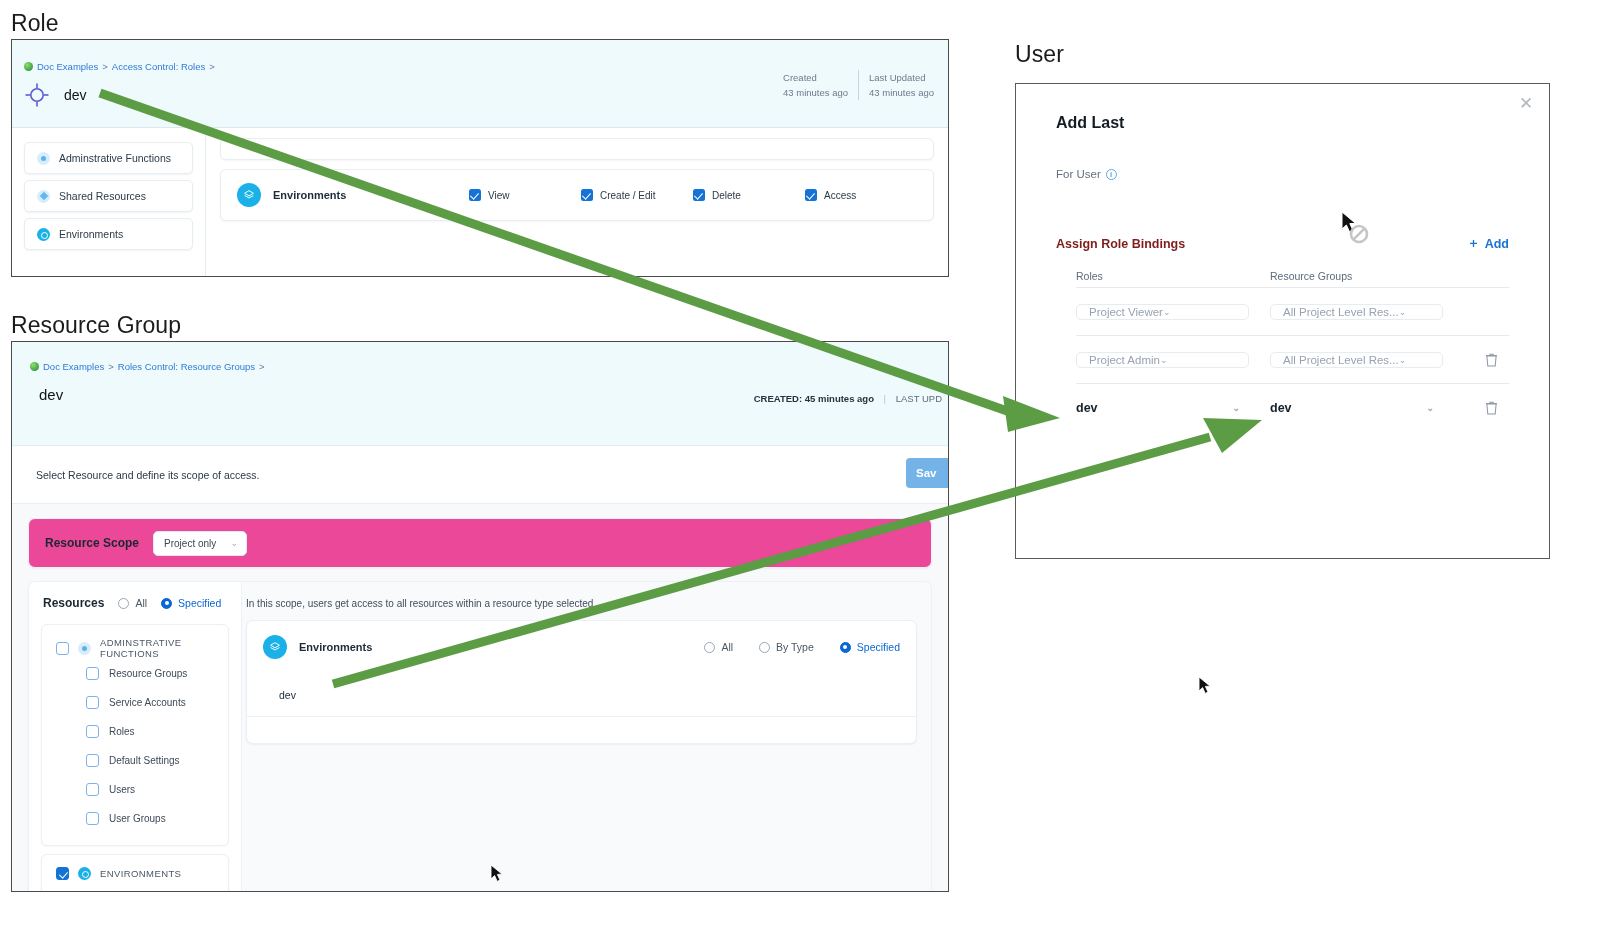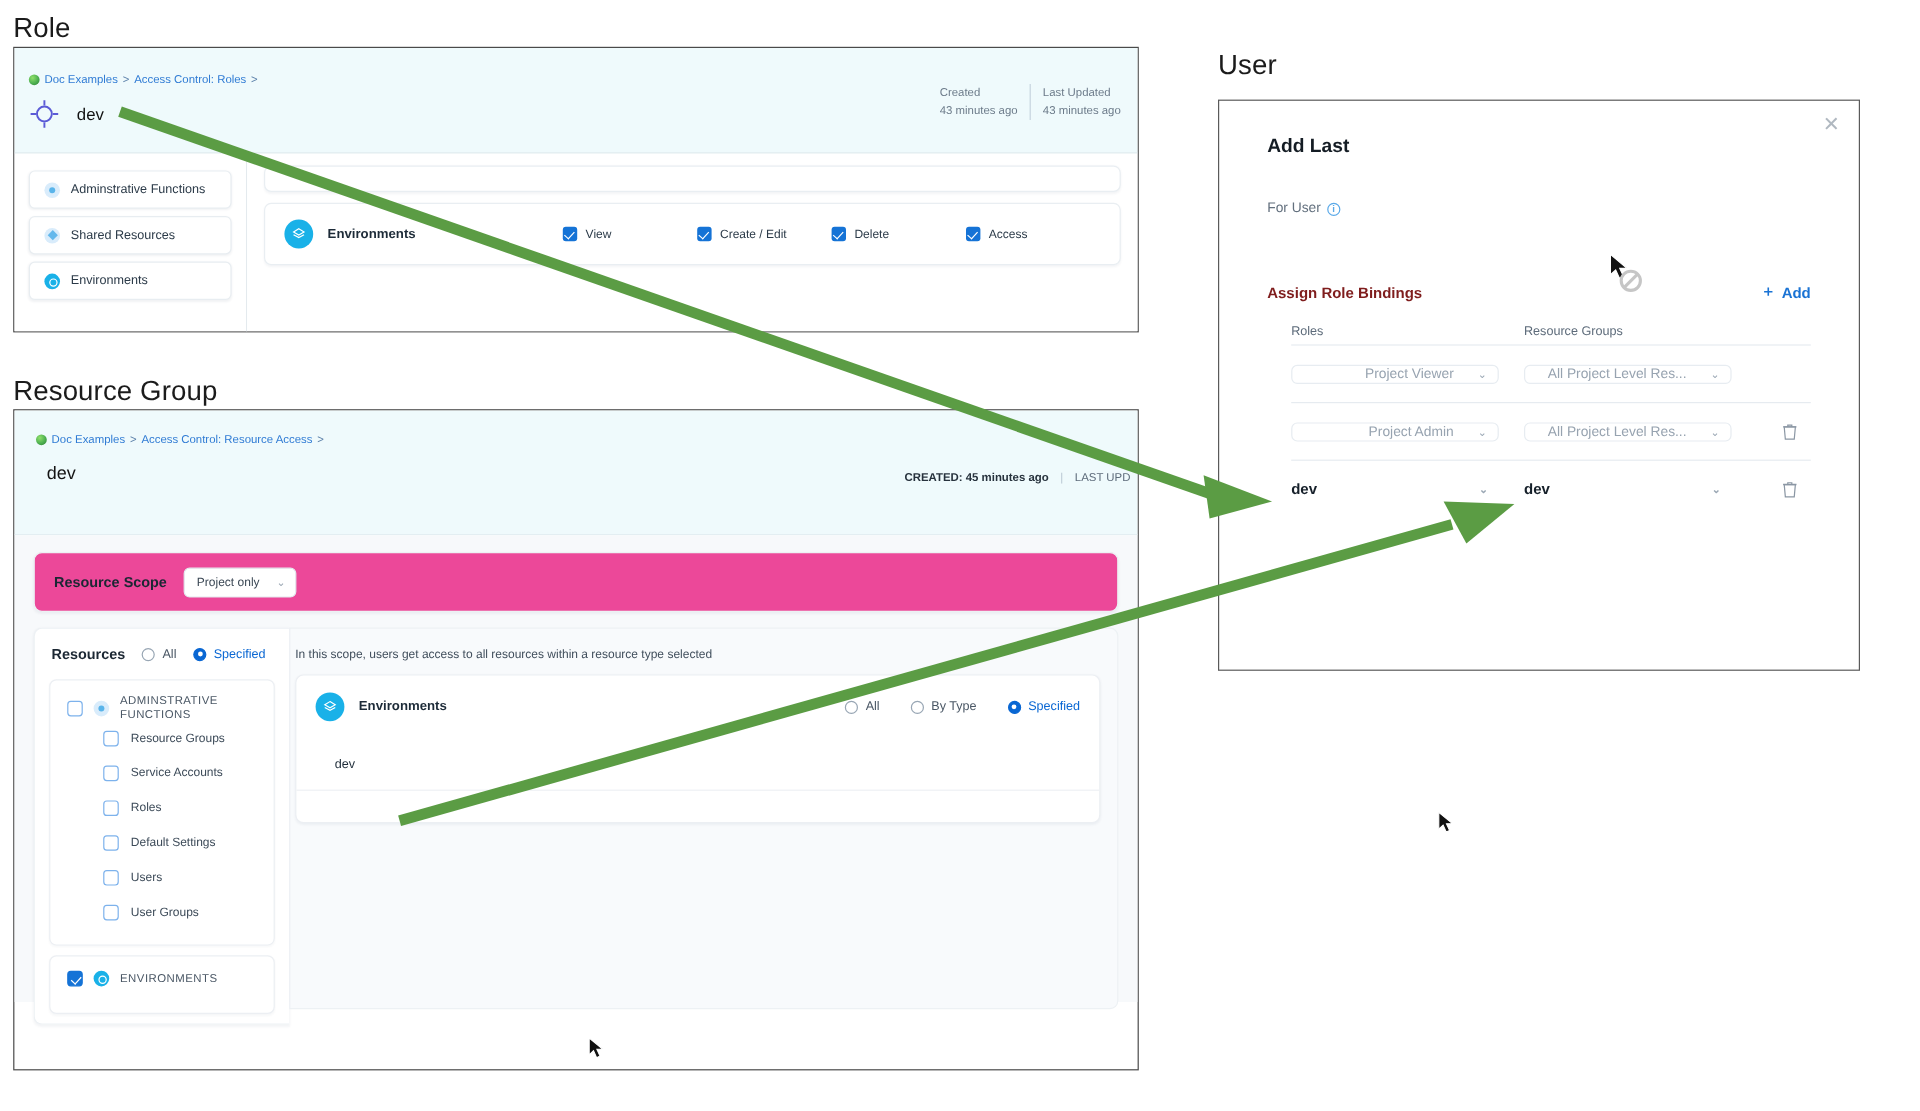--- a/index.html
+++ b/index.html
@@ -274,22 +274,22 @@
   .bind-row {
     display: flex; align-items: center; height: 48px;
     border-top: 1px solid #e6ebf0;
   }
   .bind-row .cell1 { width: 194px; }
   .bind-row .cell2 { width: 182px; }
   .bind-row .cell3 { width: 46px; display: flex; justify-content: flex-end; align-items: center; }
   .sel-pill {
     border: 1px solid #e7ecf1; border-radius: 5px; background: #fff;
     height: 16px; width: 173px; display: flex; align-items: center;
-    justify-content: flex-end; padding: 0 9px 0 12px;
-    font-size: 11.5px; color: #97a3b0; gap: 20px;
+    justify-content: flex-start; padding: 0 9px 0 12px;
+    font-size: 11.5px; color: #97a3b0;
   }
   .sel-plain {
     height: 28px; width: 173px; display: flex; align-items: center;
     justify-content: space-between; padding: 0 9px 0 0;
     font-size: 12.5px; color: #16202a; font-weight: 700;
   }
   .trash { width: 13px; height: 15px; color: #8b97a4; }
 
   
   #overlay { position: absolute; left: 0; top: 0; width: 1600px; height: 926px; pointer-events: none; }
@@ -392,32 +392,36 @@
       </div>
     </div>
   </div>
 
   <div class="panel" id="rg-panel">
     <div class="hdr-band">
       <div class="crumb" id="rg-crumb">
         <span class="dot"></span>
         <a href="#">Doc Examples</a>
         <span class="sep">&gt;</span>
-        <a href="#">Access Control: Resource Access</a>
+        <a href="#">Roles Control: Resource Groups</a>
         <span class="sep">&gt;</span>
       </div>
       <div class="rg-name">dev</div>
       <div class="rg-meta">
         <b>CREATED:</b>
         <b>45 minutes ago</b>
         <span class="bar">|</span>
         <span>LAST UPD</span>
       </div>
     </div>
 
+    <div class="rg-subbar">
+      <span class="rg-sub-text">Select Resource and define its scope of access.</span>
+      <button class="save-btn">Sav</button>
+    </div>
 
     <div class="rg-content">
       <div class="scope-card">
         <span class="scope-lbl">Resource Scope</span>
         <div class="select-box">
           <span>Project only</span>
           <span class="chev">⌄</span>
         </div>
       </div>
 

